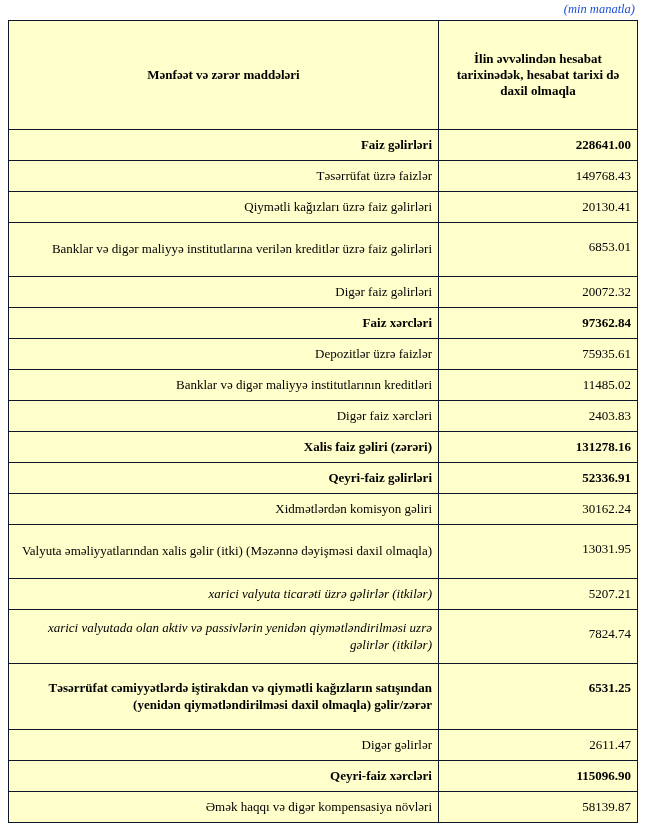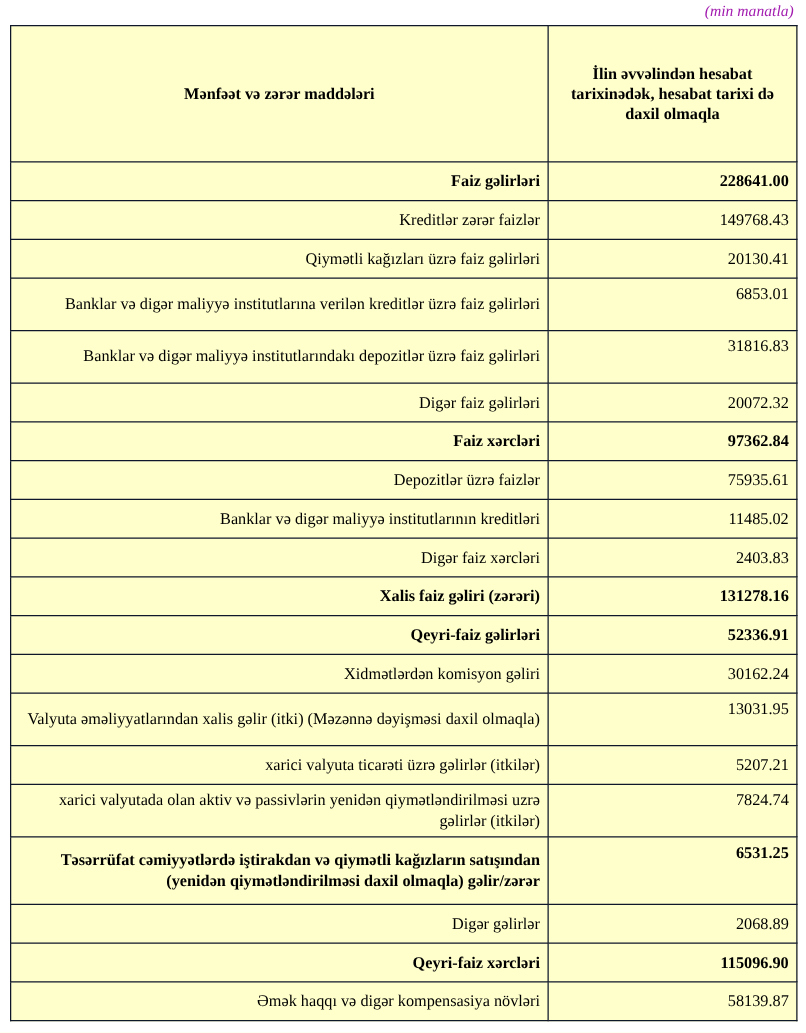--- a/index.html
+++ b/index.html
@@ -20,21 +20,21 @@
     height: 826px;
     box-sizing: border-box;
   }
   .unit-note {
     position: absolute;
     top: 2px;
     right: 10px;
     font-style: italic;
     font-size: 12.5px;
     font-family: "Liberation Serif", serif;
-    color: #a21caf;
+    color: #1d4ed8;
   }
   table.fin {
     position: absolute;
     top: 20px;
     left: 8px;
     width: 629px;
     border-collapse: collapse;
     table-layout: fixed;
     background: #ffffcc;
   }
@@ -63,26 +63,26 @@
     text-align: right;
   }
   td.value {
     text-align: right;
     padding-right: 10px;
     white-space: nowrap;
   }
   
   .lv0 { font-weight: bold; padding-left: 8px; }
   .lv1 { padding-left: 26px; }
-  .lv2 { padding-left: 48px; }
+  .lv2 { padding-left: 48px; font-style: italic; }
   td.value.bold { font-weight: bold; text-align: right; }
   tr.r-tall td { height: 34px; }
   tr.r-normal td { height: 24px; }
   tr.r-three td { height: 46px; font-weight: bold; }
-  td.value.top { vertical-align: top; padding-top: 4px; }
+  td.value.top { vertical-align: top; padding-top: 16px; }
 </style>
 </head>
 <body>
 
 <div class="page">
 
   <div class="unit-note">(min manatla)</div>
 
   <table class="fin">
     <colgroup>
@@ -94,34 +94,30 @@
         <th class="h1">Mənfəət və zərər maddələri</th>
         <th class="h2">İlin əvvəlindən hesabat tarixinədək, hesabat tarixi də daxil olmaqla</th>
       </tr>
     </thead>
     <tbody id="tbody">
         <tr class="r-normal">
           <td class="label lv0">Faiz gəlirləri</td>
           <td class="value bold">228641.00</td>
         </tr>
         <tr class="r-normal">
-          <td class="label lv1">Kreditlər zərər faizlər</td>
+          <td class="label lv1">Təsərrüfat üzrə faizlər</td>
           <td class="value">149768.43</td>
         </tr>
         <tr class="r-normal">
           <td class="label lv1">Qiymətli kağızları üzrə faiz gəlirləri</td>
           <td class="value">20130.41</td>
         </tr>
         <tr class="r-tall">
           <td class="label lv1">Banklar və digər maliyyə institutlarına verilən kreditlər üzrə faiz gəlirləri</td>
           <td class="value top">6853.01</td>
-        </tr>
-        <tr class="r-tall">
-          <td class="label lv1">Banklar və digər maliyyə institutlarındakı depozitlər üzrə faiz gəlirləri</td>
-          <td class="value top">31816.83</td>
         </tr>
         <tr class="r-normal">
           <td class="label lv1">Digər faiz gəlirləri</td>
           <td class="value">20072.32</td>
         </tr>
         <tr class="r-normal">
           <td class="label lv0">Faiz xərcləri</td>
           <td class="value bold">97362.84</td>
         </tr>
         <tr class="r-normal">
@@ -159,21 +155,21 @@
         <tr class="r-tall">
           <td class="label lv2">xarici valyutada olan aktiv və passivlərin yenidən qiymətləndirilməsi uzrə gəlirlər (itkilər)</td>
           <td class="value top">7824.74</td>
         </tr>
         <tr class="r-three">
           <td class="label lv1">Təsərrüfat cəmiyyətlərdə iştirakdan və qiymətli kağızların satışından (yenidən qiymətləndirilməsi daxil olmaqla) gəlir/zərər</td>
           <td class="value top">6531.25</td>
         </tr>
         <tr class="r-normal">
           <td class="label lv1">Digər gəlirlər</td>
-          <td class="value">2068.89</td>
+          <td class="value">2611.47</td>
         </tr>
         <tr class="r-normal">
           <td class="label lv0">Qeyri-faiz xərcləri</td>
           <td class="value bold">115096.90</td>
         </tr>
         <tr class="r-normal">
           <td class="label lv1">Əmək haqqı və digər kompensasiya növləri</td>
           <td class="value">58139.87</td>
         </tr>
       </tbody>

